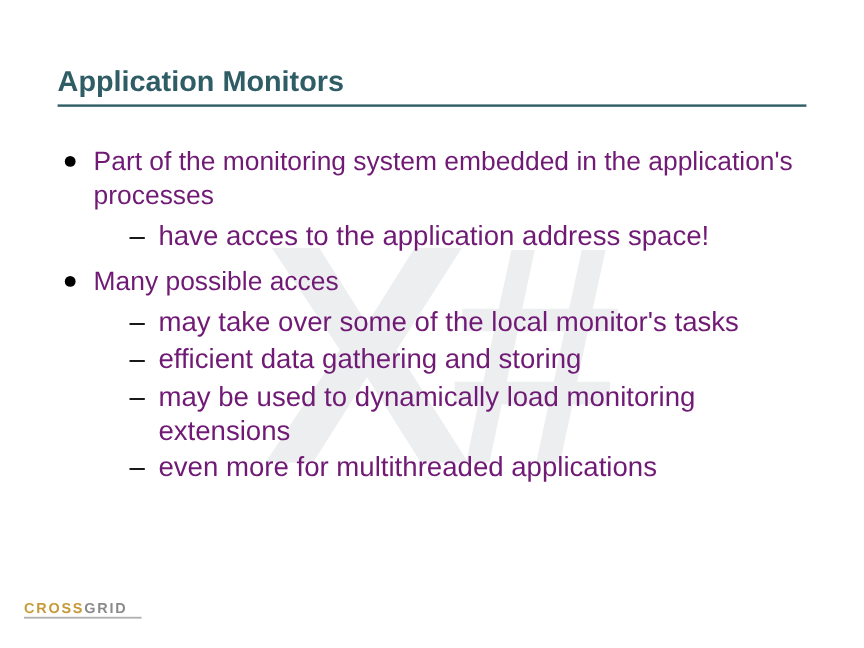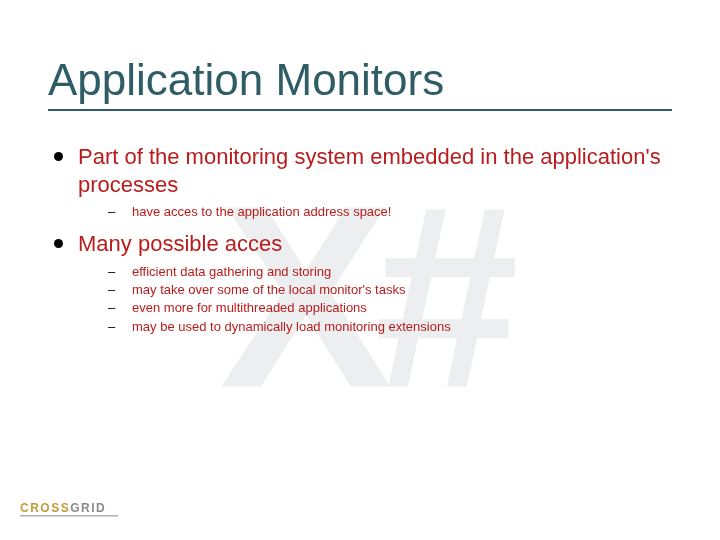--- a/index.html
+++ b/index.html
@@ -25,54 +25,54 @@
     user-select: none;
     z-index: 0;
   }
   .content {
     position: relative;
     z-index: 1;
     padding: 55px 48px 0 48px;
   }
   .title {
     color: #2f5d66;
-    font-size: 44px;
-    font-weight: normal;
+    font-size: 24px;
+    font-weight: bold;
     margin-bottom: 4px;
   }
   .rule {
     height: 2px;
     background: #2f5d66;
     margin-bottom: 32px;
     width: 100%;
   }
   .top-list {
     list-style: none;
-    color: #b91c1c;
+    color: #701a75;
     font-size: 22px;
     line-height: 1.25;
   }
   .top-list > li {
     position: relative;
     padding-left: 30px;
     margin-bottom: 6px;
   }
   .top-list > li::before {
     content: "";
     position: absolute;
     left: 6px;
     top: 9px;
     width: 9px;
     height: 9px;
     background: #000;
     border-radius: 50%;
   }
   .sub-list {
     list-style: none;
-    font-size: 13px;
+    font-size: 23px;
     line-height: 1.25;
     margin-top: 6px;
     margin-bottom: 10px;
   }
   .sub-list > li {
     position: relative;
     padding-left: 54px;
     margin-bottom: 2px;
   }
   .sub-list > li::before {
@@ -101,24 +101,24 @@
   <ul class="top-list">
     <li>
       <span>Part of the monitoring system embedded in the application's processes</span>
       <ul class="sub-list">
         <li>have acces to the application address space!</li>
       </ul>
     </li>
     <li>
       <span>Many possible acces</span>
       <ul class="sub-list">
+        <li>may take over some of the local monitor's tasks</li>
         <li>efficient data gathering and storing</li>
-        <li>may take over some of the local monitor's tasks</li>
+        <li>may be used to dynamically load monitoring extensions</li>
         <li>even more for multithreaded applications</li>
-        <li>may be used to dynamically load monitoring extensions</li>
       </ul>
     </li>
   </ul>
 </div>
 
 <div class="footer-logo">
   <svg width="120" height="26" viewBox="0 0 120 26">
     <text x="0" y="18" font-family="Arial, sans-serif" font-size="12" font-weight="bold" fill="#8a8a8a" letter-spacing="1.5">
       <tspan fill="#c59b3a">CROSS</tspan><tspan fill="#8a8a8a">GRID</tspan>
     </text>

